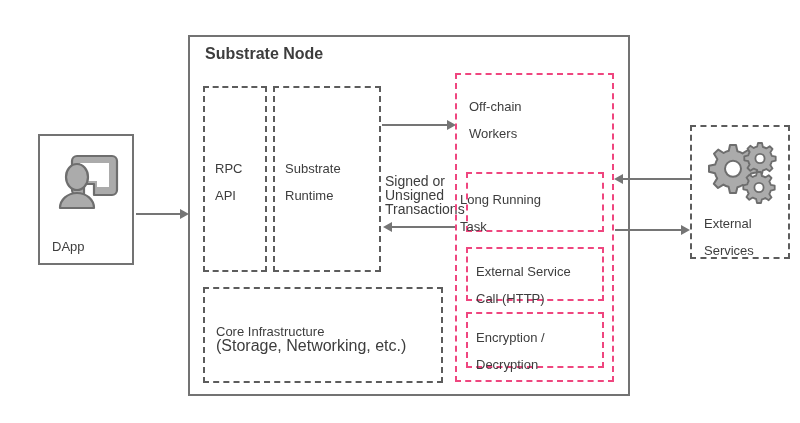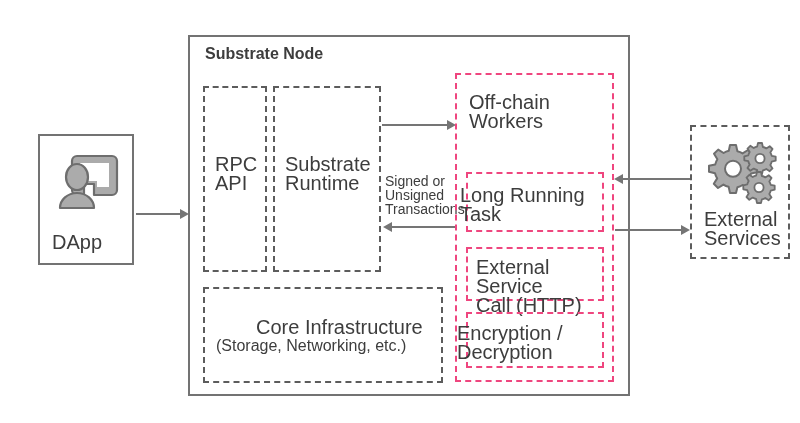--- a/index.html
+++ b/index.html
@@ -27,22 +27,22 @@
     border: 2px solid #737373;
   }
   .dashed-gray {
     border: 2px dashed #5c5c5c;
   }
   .dashed-pink {
     border: 2px dashed #ef467f;
   }
   .label {
     position: absolute;
-    font-size: 20px;
-    line-height: 19px;
+    font-size: 13px;
+    line-height: 27px;
     color: #3d3d3d;
     white-space: pre-line;
   }
   .label-sm {
     font-size: 14px;
     line-height: 14px;
     color: #3d3d3d;
     white-space: pre-line;
   }
   .label-core-sub {
@@ -107,21 +107,21 @@
 
   <div class="box dashed-gray" style="left:203px; top:86px; width:64px; height:186px;"></div>
   <div class="label" style="left:215px; top:155px; width:60px;">RPC
 API</div>
 
   <div class="box dashed-gray" style="left:273px; top:86px; width:108px; height:186px;"></div>
   <div class="label" style="left:285px; top:155px; width:100px;">Substrate
 Runtime</div>
 
   <div class="box dashed-gray" style="left:203px; top:287px; width:240px; height:96px;"></div>
-  <div class="label" style="left:216px; top:318px; width:220px;margin-left:40px;">Core Infrastructure</div>
+  <div class="label" style="left:216px; top:318px; width:220px;">Core Infrastructure</div>
   <div class="label label-core-sub" style="left:216px; top:337px; width:230px;">(Storage, Networking, etc.)</div>
 
   <div class="arrow-line" style="left:382px; top:124px; width:67px;"></div>
   <div class="arrow-head right" style="left:447px; top:120px;"></div>
 
   <div class="label label-sm" style="position:absolute; left:385px; top:174px; width:80px;">Signed or
 Unsigned
 Transactions</div>
   <div class="arrow-line" style="left:391px; top:226px; width:66px;"></div>
   <div class="arrow-head left" style="left:383px; top:222px;"></div>
@@ -132,21 +132,21 @@
 
   <div class="box dashed-pink" style="left:466px; top:172px; width:138px; height:60px;"></div>
   <div class="label" style="left:460px; top:186px; width:128px;">Long Running
 Task</div>
 
   <div class="box dashed-pink" style="left:466px; top:247px; width:138px; height:54px;"></div>
   <div class="label" style="left:476px; top:258px; width:130px;">External Service
 Call (HTTP)</div>
 
   <div class="box dashed-pink" style="left:466px; top:312px; width:138px; height:56px;"></div>
-  <div class="label" style="left:457px; top:324px; width:130px;">Encryption /
+  <div class="label" style="left:476px; top:324px; width:130px;">Encryption /
 Decryption</div>
 
   <div class="arrow-line" style="left:622px; top:178px; width:68px;"></div>
   <div class="arrow-head left" style="left:614px; top:174px;"></div>
 
   <div class="arrow-line" style="left:615px; top:229px; width:68px;"></div>
   <div class="arrow-head right" style="left:681px; top:225px;"></div>
 
   <div class="box dashed-gray" style="left:690px; top:125px; width:100px; height:134px;"></div>
 

